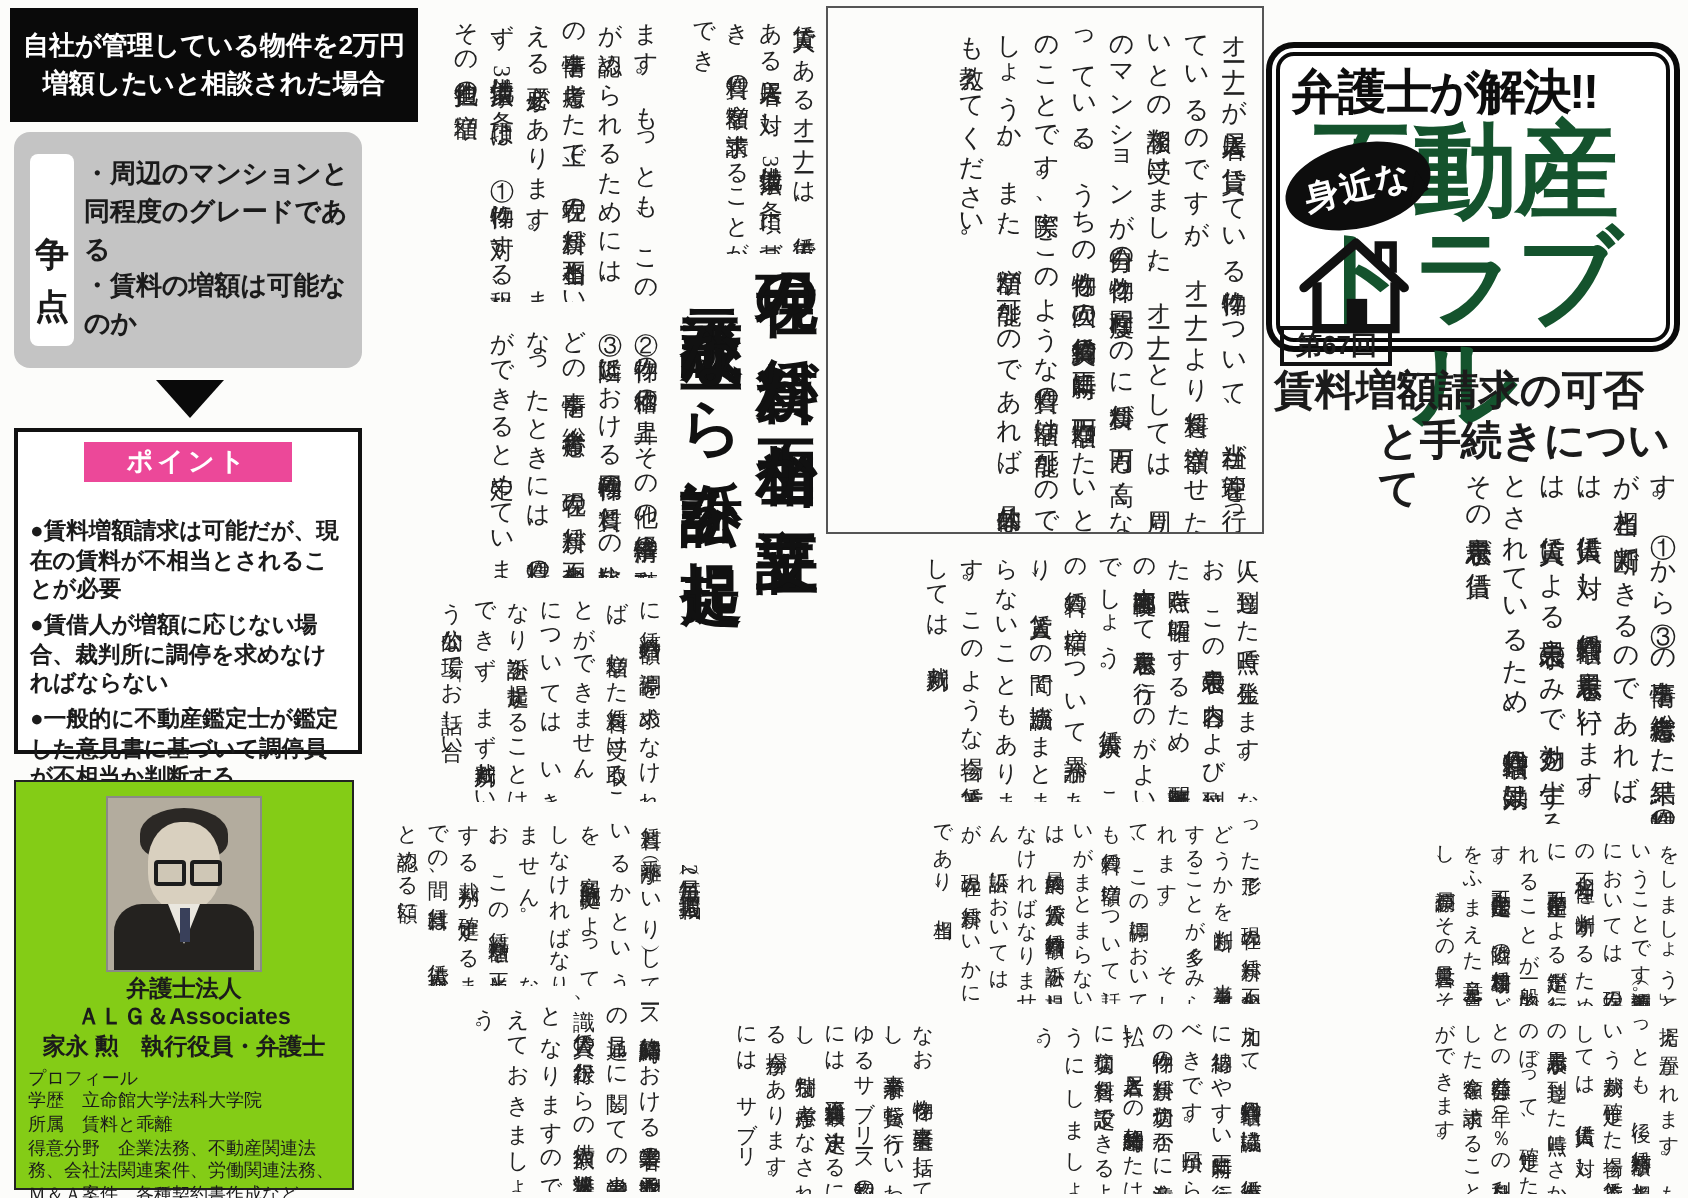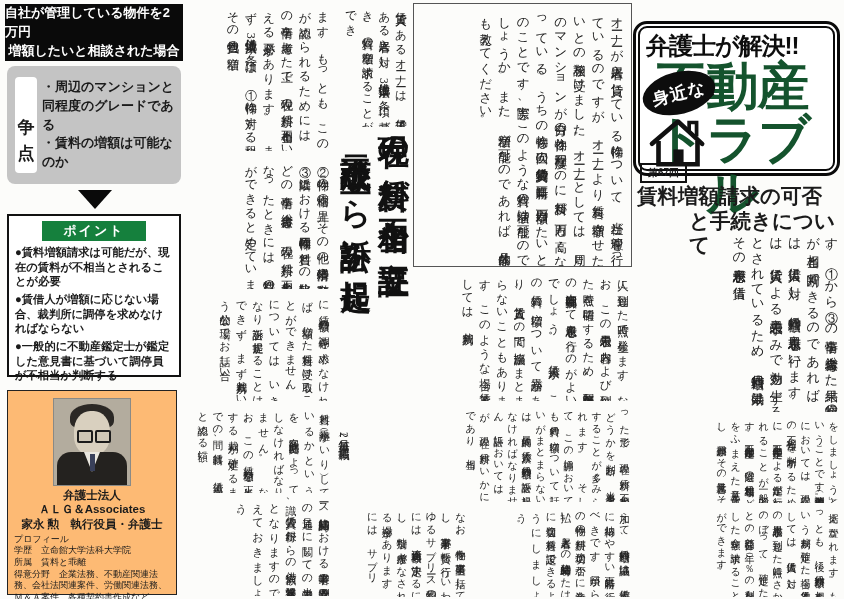--- a/index.html
+++ b/index.html
@@ -1,39 +1,39 @@
 <!DOCTYPE html>
 <html><head>
 <meta charset="utf-8">
 <style>
   html,body{margin:0;padding:0;background:#e9e7e2;}
   #page{position:relative;width:844px;height:599px;background:#fcfcfa;overflow:hidden;
         font-family:"Liberation Sans",sans-serif;color:#1b1b1b;}
   .vtext{position:absolute;writing-mode:vertical-rl;text-orientation:mixed;overflow:hidden;
          font-family:"Liberation Serif",serif;color:#222;letter-spacing:.5px;text-align:justify;}
   
-  .casebox{position:absolute;left:5px;top:4px;width:178px;height:57px;background:#0a0a0a;color:#fff;
+  .casebox{position:absolute;left:5px;top:4px;width:204px;height:57px;background:#0a0a0a;color:#fff;
            display:flex;flex-direction:column;justify-content:center;align-items:center;
            font-weight:800;font-size:13px;line-height:1.45;letter-spacing:0;}
   .souten{position:absolute;left:7px;top:66px;width:174px;height:118px;background:#c4c4c4;
           border-radius:8px;display:flex;align-items:center;padding:0;box-sizing:border-box;}
   .souten-label{writing-mode:vertical-rl;background:#fff;border-radius:4px;margin:0 5px 0 8px;
           width:22px;height:96px;display:flex;align-items:center;justify-content:center;
           font-size:17px;font-weight:800;letter-spacing:26px;padding-top:10px;box-sizing:border-box;}
   .souten-items{flex:1;padding-right:4px;}
   .souten-item{font-size:13px;font-weight:800;line-height:1.45;}
   .tri{position:absolute;left:78px;top:190px;width:0;height:0;
        border-left:17px solid transparent;border-right:17px solid transparent;border-top:19px solid #0a0a0a;}
   .points{position:absolute;left:7px;top:214px;width:174px;height:163px;background:#fff;
           border:2.5px solid #111;box-sizing:border-box;}
-  .points-head{width:104px;height:20px;background:#15803d;color:#fff;margin:5px auto 4px auto;
+  .points-head{width:104px;height:20px;background:#ec4899;color:#fff;margin:5px auto 18px auto;
           text-align:center;font-size:13px;font-weight:800;line-height:20px;letter-spacing:2px;}
   .point-item{font-size:11.3px;font-weight:700;line-height:1.3;padding:0 6px;margin-bottom:3px;}
   .lawyer{position:absolute;left:7px;top:390px;width:170px;height:205px;border:1.5px solid #222;
-          background:#fdba74;box-sizing:border-box;}
+          background:#84cc16;box-sizing:border-box;}
   .photo{position:relative;width:76px;height:86px;margin:7px auto 2px auto;background:#b3ac9e;
          border:1px solid #8a8a86;overflow:hidden;}
   .photo div{position:absolute;}
   .hair{left:16px;top:5px;width:44px;height:26px;background:#2b2825;border-radius:50% 50% 35% 35%;}
   .face{left:20px;top:12px;width:36px;height:44px;background:#d9d0bf;border-radius:45% 45% 42% 42%;}
   .lens{left:23px;top:31px;width:12px;height:9px;border:2px solid #1c1c1c;border-radius:2px;background:#cfc7b6;}
   .lens2{left:41px;top:31px;width:12px;height:9px;border:2px solid #1c1c1c;border-radius:2px;background:#cfc7b6;}
   .suit{left:3px;top:53px;width:70px;height:33px;background:#24221f;border-radius:14px 14px 0 0;}
   .shirt{left:30px;top:53px;width:16px;height:20px;background:#eae7df;clip-path:polygon(0 0,100% 0,50% 100%);}
   .tie{left:36px;top:55px;width:5px;height:17px;background:#39405a;}
@@ -46,21 +46,21 @@
   .logo-in{position:absolute;inset:2px;border:2px solid #0a0a0a;border-radius:9px;}
   .logo-tag{position:absolute;left:10px;top:6px;font-size:24px;font-weight:900;letter-spacing:-1px;color:#0d0d0d;}
   .brand{position:absolute;right:9px;top:36px;text-align:center;font-weight:900;color:#14532d;
          font-size:52px;line-height:1.02;letter-spacing:-1px;}
   .bubble{position:absolute;left:6px;top:48px;width:74px;height:42px;background:#0d0d0d;border-radius:50%;
           transform:rotate(-14deg);display:flex;align-items:center;justify-content:center;
           color:#fff;font-weight:800;font-size:17px;letter-spacing:1px;}
   .bubble::after{content:"";position:absolute;right:-5px;bottom:3px;border:8px solid transparent;
           border-left-color:#0d0d0d;transform:rotate(25deg);}
   .house{position:absolute;left:12px;top:92px;}
-  .ep{position:absolute;left:640px;top:163px;border:2px solid #111;padding:0 6px;font-size:10px;
+  .ep{position:absolute;left:640px;top:163px;border:2px solid #111;padding:0 6px;font-size:13px;
       font-weight:800;line-height:16px;}
   .a-title{position:absolute;left:637px;top:184px;width:205px;font-size:20.5px;font-weight:900;line-height:1.2;}
   .a-title .t2{padding-left:52px;}
   
   .headline{position:absolute;left:330px;top:112px;width:82px;height:424px;writing-mode:vertical-rl;
             font-weight:900;font-size:31px;letter-spacing:2px;line-height:1.22;color:#111;
             font-family:"Liberation Sans",sans-serif;}
   .headline .h2{margin-top:18px;}
   .qborder{border:1px solid #555;padding:5px;box-sizing:border-box;}
   .sched{position:absolute;}

